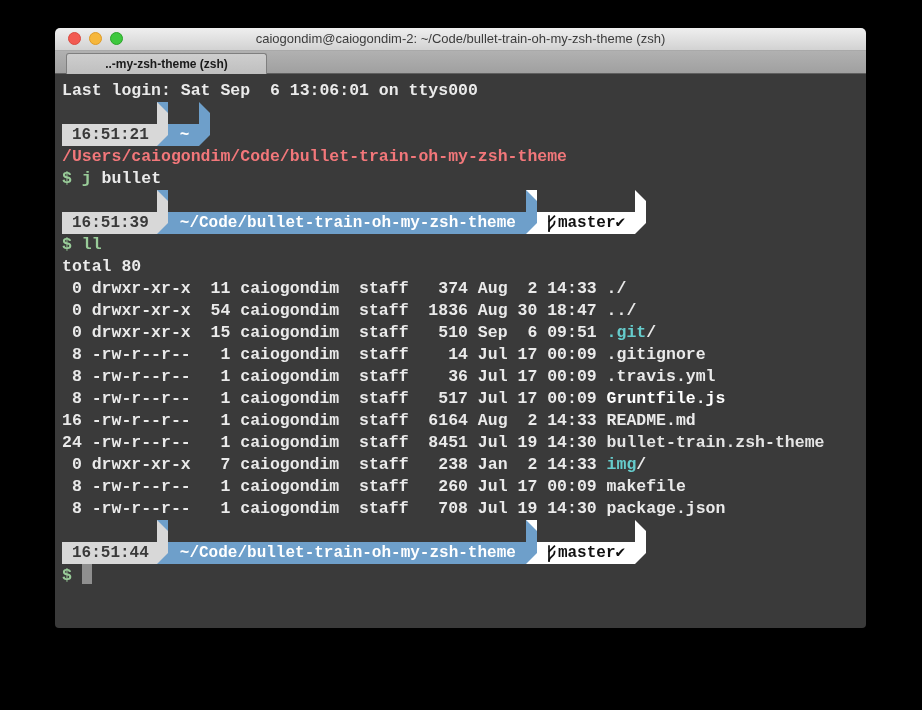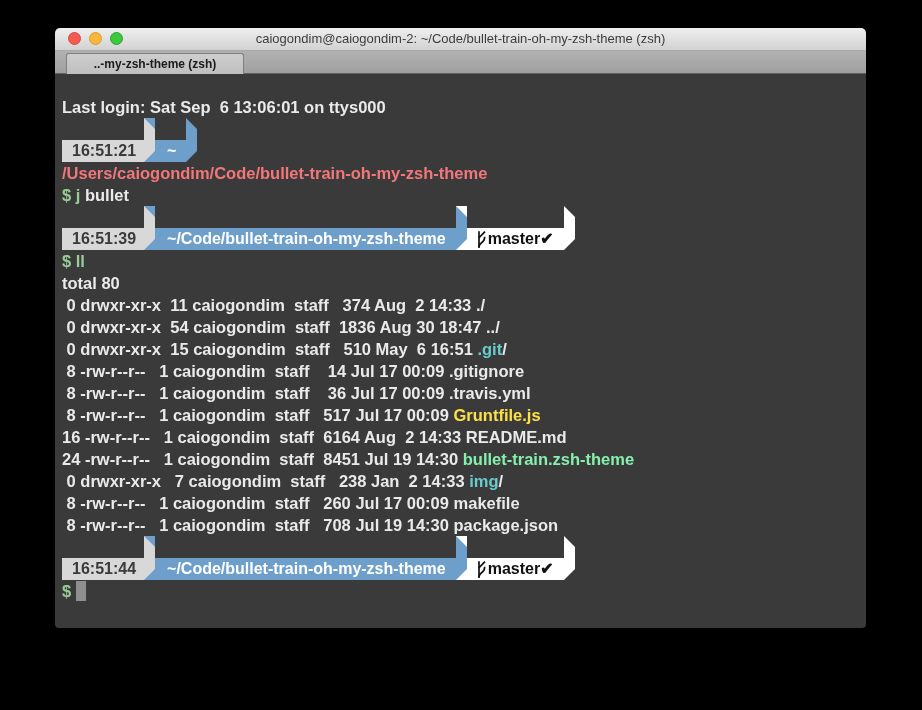--- a/index.html
+++ b/index.html
@@ -25,30 +25,30 @@
   .title{
     text-align:center;line-height:22px;font-size:13px;color:#3c3c3c;
     white-space:nowrap;overflow:hidden;
   }
   
   .tabbar{
     height:23px;background:linear-gradient(#b1b1b1,#a0a0a0);
     position:relative;border-bottom:1px solid #5f5f5f;box-sizing:border-box;
   }
   .tab{
-    position:absolute;left:11px;top:2px;width:178px;height:21px;
+    position:absolute;left:11px;top:2px;width:201px;height:21px;
     background:linear-gradient(#cecece,#bfbfbf);
     border:1px solid #7f7f7f;border-bottom:none;border-radius:3px 3px 0 0;
     box-sizing:border-box;text-align:center;
   }
   .tab-label{font-size:12px;font-weight:600;color:#1a1a1a;line-height:19px;}
   
   .term{
-    height:555px;background:#3a3a3a;padding:22px 6px 0 7px;box-sizing:border-box;
-    font-family:Liberation Sans, sans-serif;font-size:16.5px;font-weight:700;
+    height:555px;background:#3a3a3a;padding:6px 6px 0 7px;box-sizing:border-box;
+    font-family:Liberation Mono, monospace;font-size:16.5px;font-weight:700;
     color:#eaeaea;
   }
   .line{height:22px;line-height:22px;white-space:pre;}
   .line.prompt{display:flex;align-items:flex-end;}
   .seg{display:flex;align-items:center;font-size:16px;}
   .seg-time{padding:0 8px 0 10px;}
   .seg-dir{padding:0 10px 0 12px;}
   .seg-git{padding:0 10px 0 9px;}
   .pl-arrow{width:0;height:22px;border-top:11px solid transparent;border-bottom:11px solid transparent;}
   .cursor{display:inline-block;width:10px;height:20px;vertical-align:-4px;}
@@ -84,26 +84,26 @@
               <path d="M3 1.2 V15.8"></path>
               <path d="M3.4 6.4 L8.4 1.2"></path>
               <path d="M3 15.8 C3.4 10.5 8.6 12.4 8.6 6.6"></path>
             </g>
           </svg><span>master</span><span>✔</span></span><span class="pl-arrow" style="border-left: 11px solid rgb(255, 255, 255); background-color: rgb(58, 58, 58);"></span></div>
     <div class="line cmd"><span style="color: rgb(153, 204, 153);">$ </span><span style="color: rgb(153, 204, 153);">ll</span><span style="color: rgb(234, 234, 234);"></span></div>
     <div class="line">total 80</div>
     <div id="ls-rows">
         <div class="line"><span> 0 drwxr-xr-x  11 caiogondim  staff   374 Aug  2 14:33 </span><span style="color: rgb(234, 234, 234);">./</span></div>
         <div class="line"><span> 0 drwxr-xr-x  54 caiogondim  staff  1836 Aug 30 18:47 </span><span style="color: rgb(234, 234, 234);">../</span></div>
-        <div class="line"><span> 0 drwxr-xr-x  15 caiogondim  staff   510 May  6 16:51 </span><span style="color: rgb(102, 204, 204);">.git</span><span>/</span></div>
+        <div class="line"><span> 0 drwxr-xr-x  15 caiogondim  staff   510 Sep  6 09:51 </span><span style="color: rgb(102, 204, 204);">.git</span><span>/</span></div>
         <div class="line"><span> 8 -rw-r--r--   1 caiogondim  staff    14 Jul 17 00:09 </span><span style="color: rgb(234, 234, 234);">.gitignore</span></div>
         <div class="line"><span> 8 -rw-r--r--   1 caiogondim  staff    36 Jul 17 00:09 </span><span style="color: rgb(234, 234, 234);">.travis.yml</span></div>
-        <div class="line"><span> 8 -rw-r--r--   1 caiogondim  staff   517 Jul 17 00:09 </span><span style="color: #fde047;">Gruntfile.js</span></div>
+        <div class="line"><span> 8 -rw-r--r--   1 caiogondim  staff   517 Jul 17 00:09 </span><span style="color: #ffffff;">Gruntfile.js</span></div>
         <div class="line"><span>16 -rw-r--r--   1 caiogondim  staff  6164 Aug  2 14:33 </span><span style="color: rgb(234, 234, 234);">README.md</span></div>
-        <div class="line"><span>24 -rw-r--r--   1 caiogondim  staff  8451 Jul 19 14:30 </span><span style="color: #86efac;">bullet-train.zsh-theme</span></div>
+        <div class="line"><span>24 -rw-r--r--   1 caiogondim  staff  8451 Jul 19 14:30 </span><span style="color: #e5e5e5;">bullet-train.zsh-theme</span></div>
         <div class="line"><span> 0 drwxr-xr-x   7 caiogondim  staff   238 Jan  2 14:33 </span><span style="color: rgb(102, 204, 204);">img</span><span>/</span></div>
         <div class="line"><span> 8 -rw-r--r--   1 caiogondim  staff   260 Jul 17 00:09 </span><span style="color: rgb(234, 234, 234);">makefile</span></div>
         <div class="line"><span> 8 -rw-r--r--   1 caiogondim  staff   708 Jul 19 14:30 </span><span style="color: rgb(234, 234, 234);">package.json</span></div>
       </div>
     <div class="line blank"></div>
     <div class="line prompt"><span class="seg seg-time" style="background: rgb(216, 216, 216); color: rgb(58, 58, 58);">16:51:44</span><span class="pl-arrow" style="border-left: 11px solid rgb(216, 216, 216); background-color: rgb(110, 159, 202);"></span><span class="seg seg-dir" style="background: rgb(110, 159, 202); color: rgb(255, 255, 255);">~/Code/bullet-train-oh-my-zsh-theme</span><span class="pl-arrow" style="border-left: 11px solid rgb(110, 159, 202); background-color: rgb(255, 255, 255);"></span><span class="seg seg-git" style="background: rgb(255, 255, 255); color: rgb(17, 17, 17);"><svg width="12" height="17" viewBox="0 0 12 17">
             <g fill="none" stroke="#111111" stroke-width="1.7" stroke-linecap="square">
               <path d="M3 1.2 V15.8"></path>
               <path d="M3.4 6.4 L8.4 1.2"></path>
               <path d="M3 15.8 C3.4 10.5 8.6 12.4 8.6 6.6"></path>

